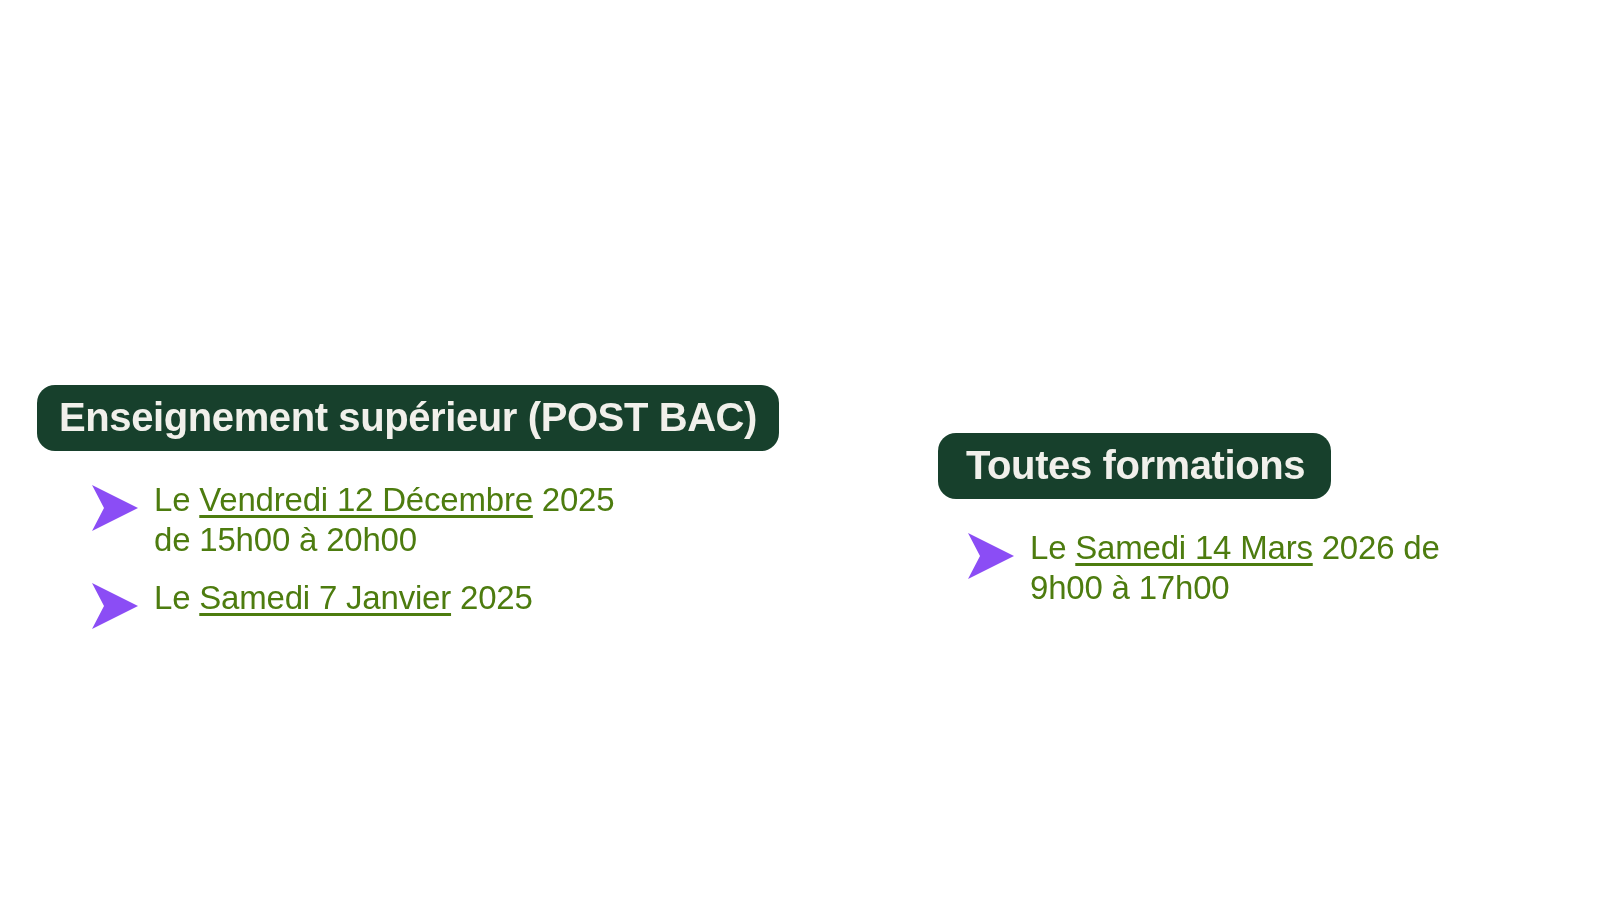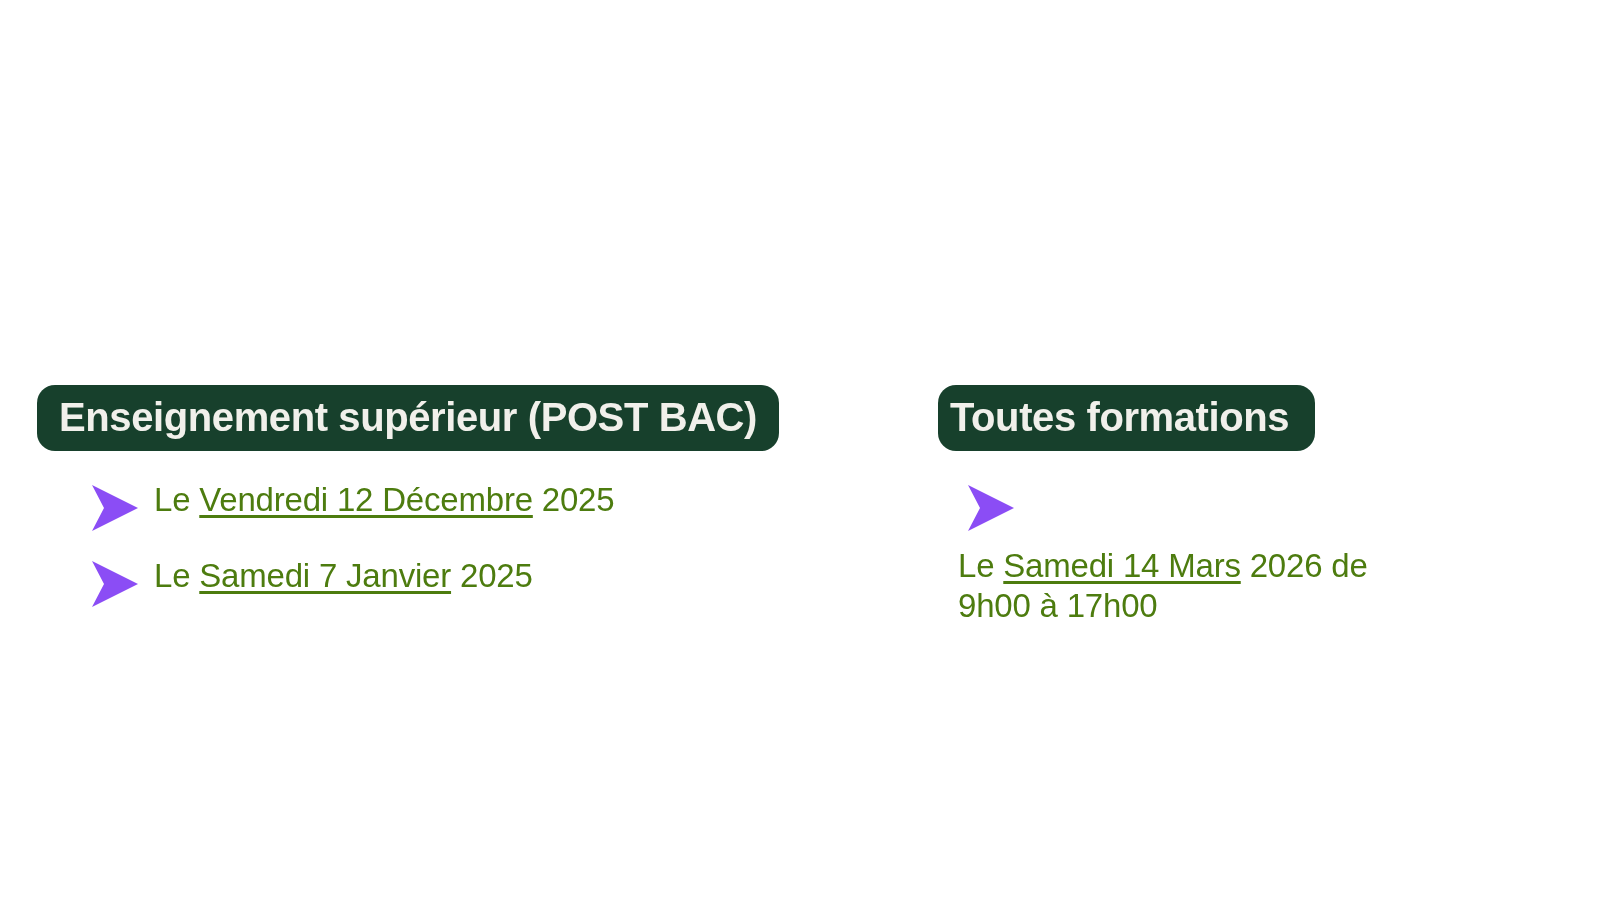--- a/index.html
+++ b/index.html
@@ -40,37 +40,38 @@
     padding: 12px 22px 14px 22px;
     font-size: 40px;
     font-weight: 700;
     letter-spacing: -0.4px;
     line-height: 1.0;
     white-space: nowrap;
     box-sizing: border-box;
   }
 
   #col-right .badge {
-    padding-left: 12px;
+    padding-left: 28px;
     padding-right: 26px;
+    margin-top: 48px;
   }
 
   
   .bullets {
     margin-top: 22px;
   }
 
   .bullet-row {
     display: flex;
     align-items: flex-start;
     margin-bottom: 10px;
   }
 
   #col-left .bullet-row  { padding-left: 45px; }
-  #col-right .bullet-row { padding-left: 20px; flex-direction: column; }
+  #col-right .bullet-row { padding-left: 20px; }
 
   .arrow-icon {
     flex: 0 0 auto;
     width: 62px;
     height: 62px;
     margin-top: 4px;
     margin-right: 10px;
   }
   .arrow-icon svg {
     display: block;
@@ -109,20 +110,21 @@
     <div class="bullets">
 
       <div class="bullet-row">
         <span class="arrow-icon">
           <svg viewBox="0 0 62 62" xmlns="http://www.w3.org/2000/svg" aria-hidden="true">
             <path d="M10 8 L56 31 L10 54 L22 31 Z" fill="#8B4DF5"></path>
           </svg>
         </span>
         <span class="bullet-text">
           <span>Le </span><span class="u">Vendredi 12 Décembre</span><span> 2025</span><br>
+          <span>de 15h00 à 20h00</span>
         </span>
       </div>
 
       <div class="bullet-row">
         <span class="arrow-icon">
           <svg viewBox="0 0 62 62" xmlns="http://www.w3.org/2000/svg" aria-hidden="true">
             <path d="M10 8 L56 31 L10 54 L22 31 Z" fill="#8B4DF5"></path>
           </svg>
         </span>
         <span class="bullet-text">

